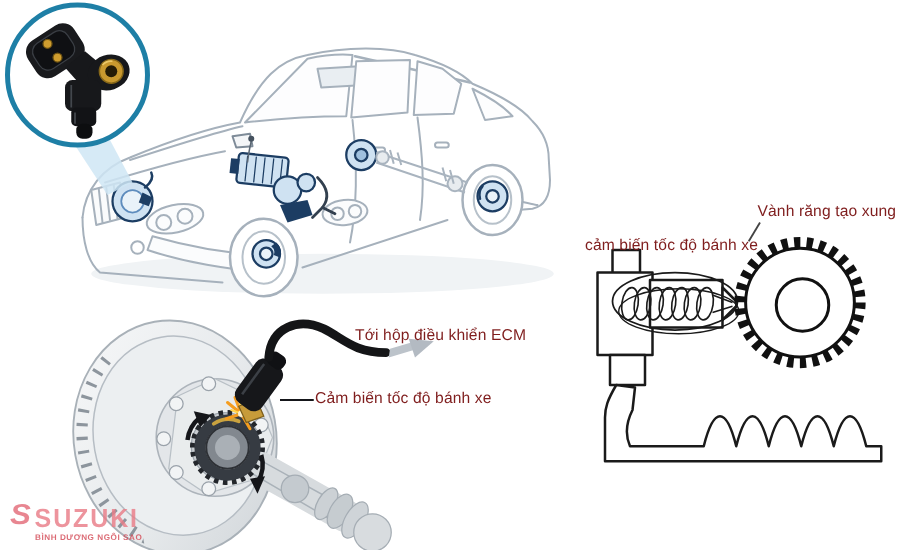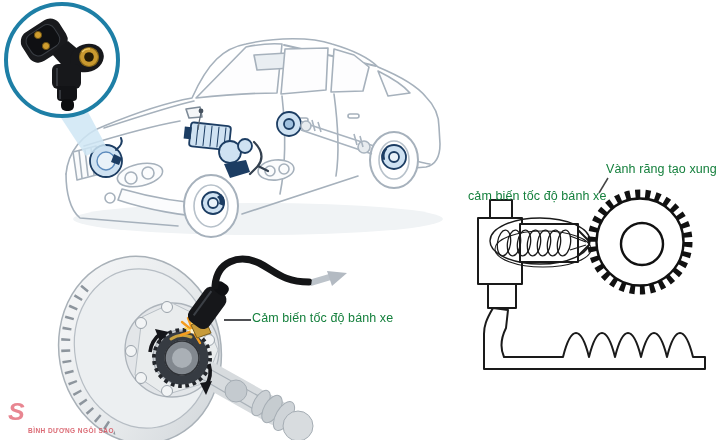--- a/index.html
+++ b/index.html
@@ -2,21 +2,21 @@
 <html><head>
 <meta charset="utf-8">
 <style>
   html,body{margin:0;padding:0;background:#fff;}
   #stage{
     position:relative;width:720px;height:440px;background:#ffffff;
     font-family:"Liberation Sans","DejaVu Sans",sans-serif;overflow:hidden;
   }
   .abs{position:absolute;}
   .label{
-    position:absolute;font-size:12.5px;color:#15803d;white-space:nowrap;
+    position:absolute;font-size:12.5px;color:#7f1d1d;white-space:nowrap;
     letter-spacing:.1px;
   }
   #inset-circle{
     left:4px;top:2px;width:108px;height:108px;border:4px solid #1e7fa6;
     border-radius:50%;background:#fff;overflow:hidden;z-index:5;
   }
   #watermark{left:8px;top:400px;z-index:9;line-height:1;}
   #wm-row{display:flex;align-items:flex-end;}
   #wm-s{
     font-size:25px;font-weight:bold;font-style:italic;color:rgba(226,104,118,.8);
@@ -305,24 +305,26 @@
 
     <g>
       <circle cx="180" cy="102" r="48" fill="none" stroke="#111111" stroke-width="9" stroke-dasharray="5.02 5.03"></circle>
       <circle cx="180" cy="102" r="43.5" fill="#ffffff" stroke="#111111" stroke-width="2.4"></circle>
       <circle cx="182" cy="104" r="21" fill="#ffffff" stroke="#111111" stroke-width="2.4"></circle>
     </g>
 
     <line x1="148" y1="38" x2="139" y2="53" stroke="#444" stroke-width="1.5"></line>
   </svg>
 
+  <div class="label" style="left:284px;top:261px">Tới hộp điều khiển ECM</div>
   <div class="label" style="left:252px;top:311px">Cảm biến tốc độ bánh xe</div>
   <div class="label" style="left:606px;top:162px">Vành răng tạo xung</div>
   <div class="label" style="left:468px;top:189px">cảm biến tốc độ bánh xe</div>
 
   <div class="abs" id="watermark">
     <div id="wm-row">
       <span id="wm-s">S</span>
+      <span id="wm-brand">SUZUKI</span>
     </div>
     <div id="wm-tagline">BÌNH DƯƠNG NGÔI SAO</div>
   </div>
 
 </div>
 
 </body></html>

